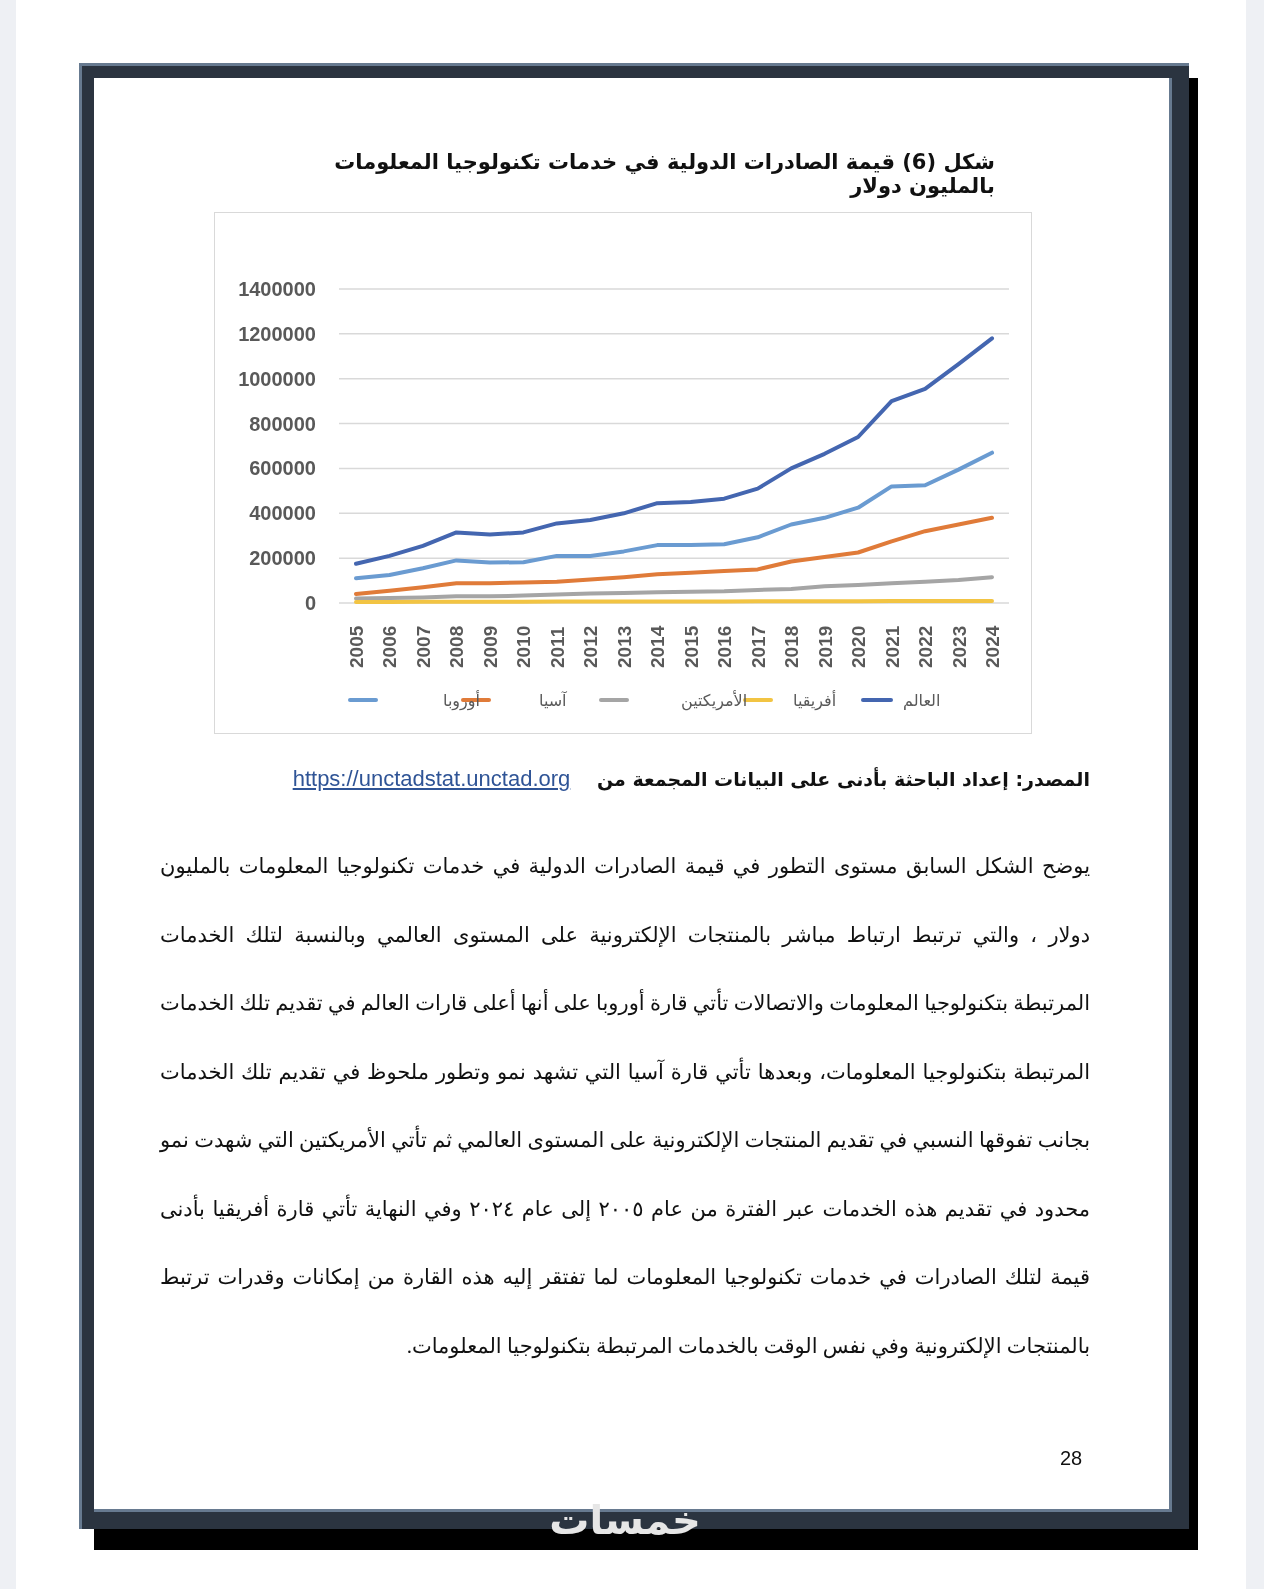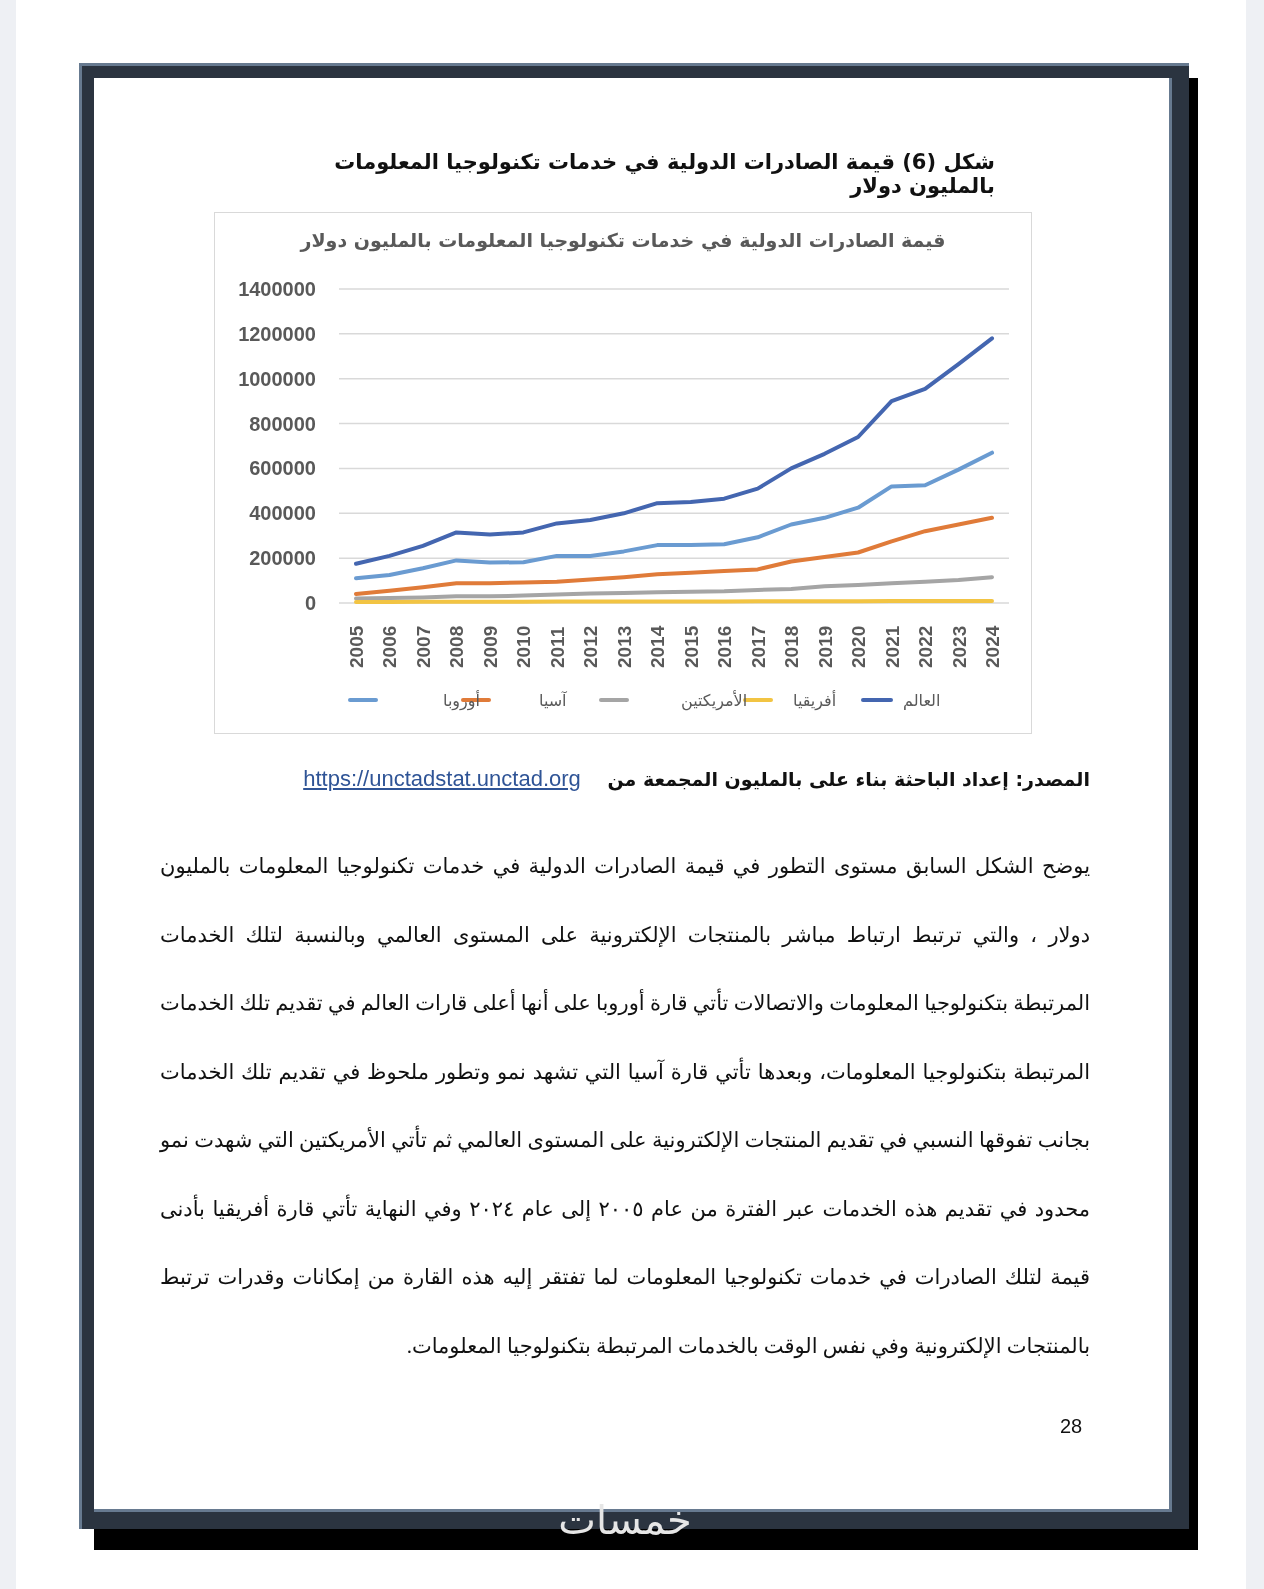--- a/index.html
+++ b/index.html
@@ -39,41 +39,40 @@
   .source-link {
     font-weight:normal; color:#2f5496; text-decoration:underline; font-family:"Liberation Sans", sans-serif;
     font-size:22px; margin-right:20px;
   }
   .body-text {
     position:absolute; left:160px; top:832px; width:930px; direction:rtl; text-align:justify;
     text-align-last:right;
     font-family:"Liberation Serif", serif; font-size:21px; line-height:68.5px; color:#111;
   }
   .page-number {
-    position:absolute; left:1060px; top:1415px; font-family:"Liberation Sans", sans-serif; font-size:20px; color:#111;
+    position:absolute; left:1060px; top:1447px; font-family:"Liberation Sans", sans-serif; font-size:20px; color:#111;
   }
   .watermark {
     position:absolute; left:540px; top:1497px; width:170px; text-align:center;
-    font-size:40px; color:#e6e6e6; font-weight:normal; direction:rtl;
+    font-size:40px; color:#e6e6e6; font-weight:bold; direction:rtl;
   }
 </style>
 </head>
 <body>
 
 <div class="edge-left"></div>
 <div class="edge-right"></div>
 
 <div class="page-shadow"></div>
 <div class="page-frame"></div>
 <div class="page-inner"></div>
 
 <div class="fig-caption">شكل (6) قيمة الصادرات الدولية في خدمات تكنولوجيا المعلومات بالمليون دولار</div>
 
 <div class="chart-box">
-  <div class="chart-title">قيمة الصادرات الدولية في خدمات تكنولوجيا المعلومات بالمليون دولار</div>
   <svg class="chart-svg" id="chart-svg" width="818" height="522">
       <line x1="124" x2="794" y1="390" y2="390" stroke="#d9d9d9" stroke-width="1.5"></line>
       <text x="101" y="397" text-anchor="end" font-family="Liberation Sans, sans-serif" font-weight="bold" font-size="20" fill="#595959">0</text>
       <line x1="124" x2="794" y1="345.14285714285717" y2="345.14285714285717" stroke="#d9d9d9" stroke-width="1.5"></line>
       <text x="101" y="352.14285714285717" text-anchor="end" font-family="Liberation Sans, sans-serif" font-weight="bold" font-size="20" fill="#595959">200000</text>
       <line x1="124" x2="794" y1="300.2857142857143" y2="300.2857142857143" stroke="#d9d9d9" stroke-width="1.5"></line>
       <text x="101" y="307.2857142857143" text-anchor="end" font-family="Liberation Sans, sans-serif" font-weight="bold" font-size="20" fill="#595959">400000</text>
       <line x1="124" x2="794" y1="255.42857142857144" y2="255.42857142857144" stroke="#d9d9d9" stroke-width="1.5"></line>
       <text x="101" y="262.42857142857144" text-anchor="end" font-family="Liberation Sans, sans-serif" font-weight="bold" font-size="20" fill="#595959">600000</text>
       <line x1="124" x2="794" y1="210.57142857142858" y2="210.57142857142858" stroke="#d9d9d9" stroke-width="1.5"></line>
@@ -116,20 +115,20 @@
       <line x1="386" x2="412" y1="487" y2="487" stroke="#a5a5a5" stroke-width="4" stroke-linecap="round"></line>
       <text x="466" y="493" text-anchor="end" direction="rtl" font-family="DejaVu Sans, sans-serif" font-size="16" fill="#595959">الأمريكتين</text>
       <line x1="248" x2="274" y1="487" y2="487" stroke="#e07b39" stroke-width="4" stroke-linecap="round"></line>
       <text x="324" y="493" text-anchor="end" direction="rtl" font-family="DejaVu Sans, sans-serif" font-size="16" fill="#595959">آسيا</text>
       <line x1="135" x2="161" y1="487" y2="487" stroke="#6a9bd1" stroke-width="4" stroke-linecap="round"></line>
       <text x="228" y="493" text-anchor="end" direction="rtl" font-family="DejaVu Sans, sans-serif" font-size="16" fill="#595959">أوروبا</text>
     </svg>
 </div>
 
 <div class="source-line">
-  <span>المصدر: إعداد الباحثة بناء على بالمليون المجمعة من</span>
+  <span>المصدر: إعداد الباحثة بأدنى على البيانات المجمعة من</span>
   <span class="source-link">https://unctadstat.unctad.org</span>
 </div>
 
 <div class="body-text">يوضح الشكل السابق مستوى التطور في قيمة الصادرات الدولية في خدمات تكنولوجيا المعلومات بالمليون دولار ، والتي ترتبط ارتباط مباشر بالمنتجات الإلكترونية على المستوى العالمي وبالنسبة لتلك الخدمات المرتبطة بتكنولوجيا المعلومات والاتصالات تأتي قارة أوروبا على أنها أعلى قارات العالم في تقديم تلك الخدمات المرتبطة بتكنولوجيا المعلومات، وبعدها تأتي قارة آسيا التي تشهد نمو وتطور ملحوظ في تقديم تلك الخدمات بجانب تفوقها النسبي في تقديم المنتجات الإلكترونية على المستوى العالمي ثم تأتي الأمريكتين التي شهدت نمو محدود في تقديم هذه الخدمات عبر الفترة من عام ٢٠٠٥ إلى عام ٢٠٢٤ وفي النهاية تأتي قارة أفريقيا بأدنى قيمة لتلك الصادرات في خدمات تكنولوجيا المعلومات لما تفتقر إليه هذه القارة من إمكانات وقدرات ترتبط بالمنتجات الإلكترونية وفي نفس الوقت بالخدمات المرتبطة بتكنولوجيا المعلومات.</div>
 
 <div class="page-number">28</div>
 <div class="watermark">خمسات</div>
 
 </body></html>

